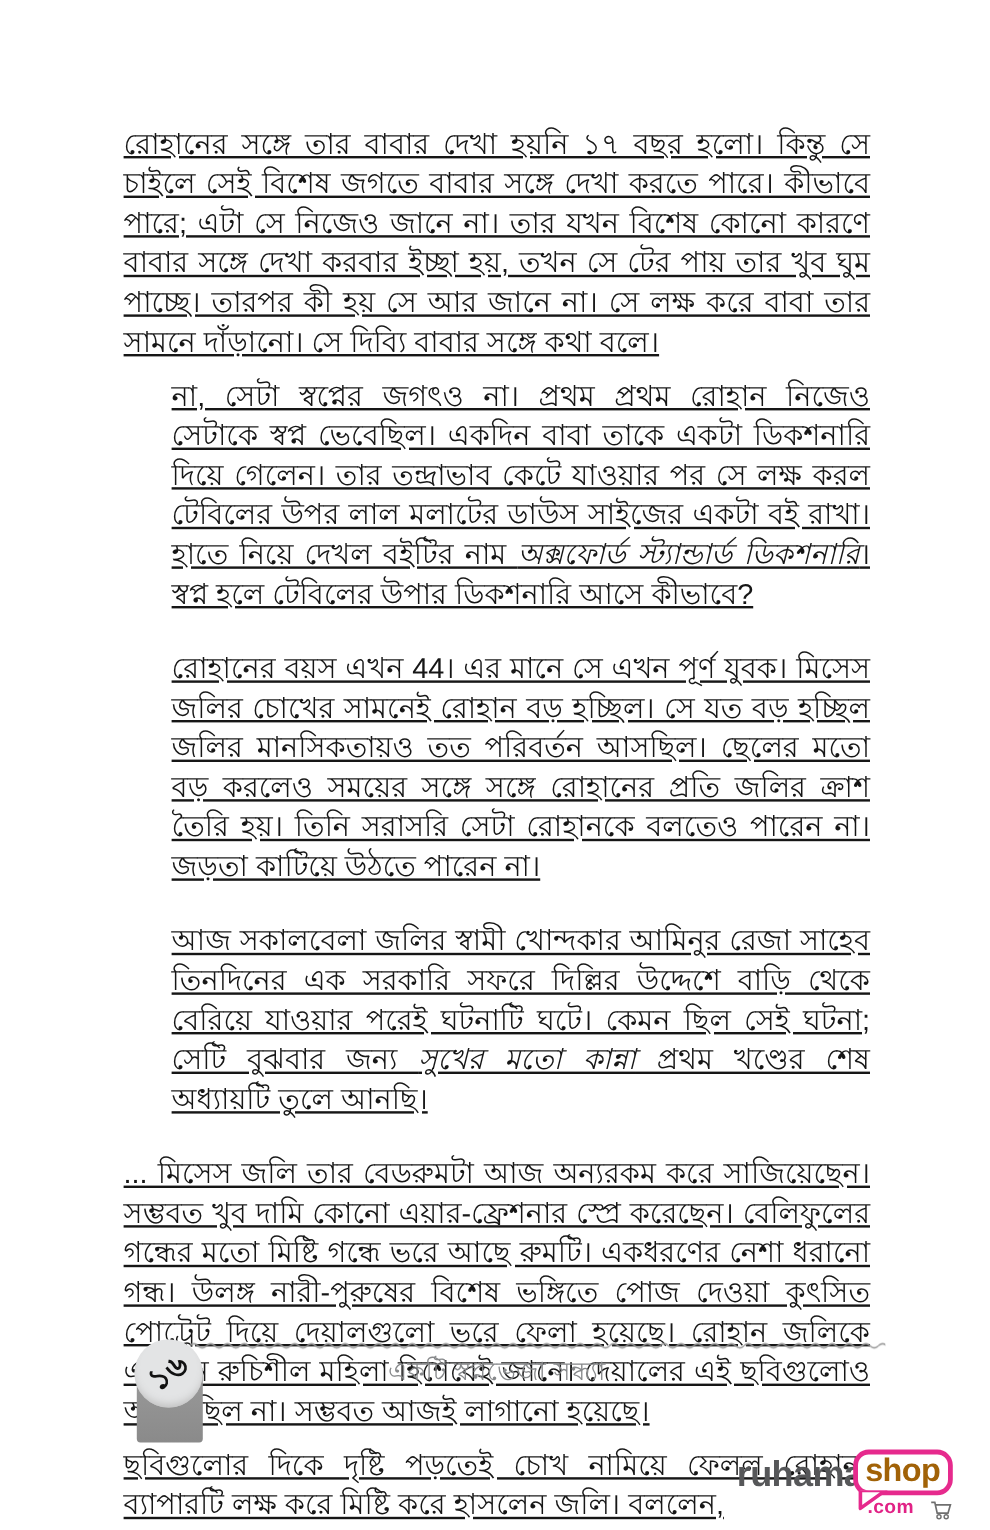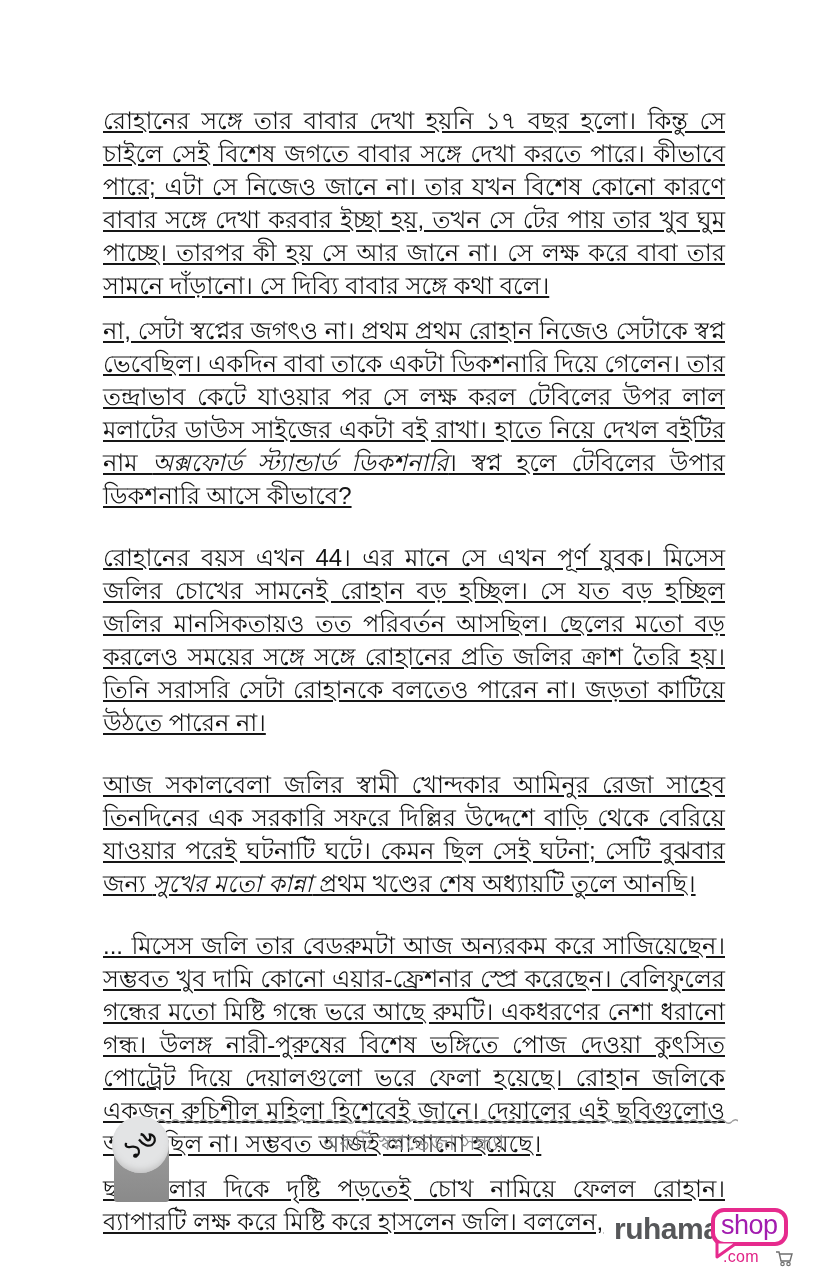--- a/index.html
+++ b/index.html
@@ -9,21 +9,21 @@
   }
   
   .text-block{
     position:absolute;left:103px;top:104px;width:622px;
     font-size:24px;line-height:33px;text-align:justify;text-align-last:left;
     color:#161616;
     text-decoration:underline;
   }
   .para{margin:0;}
   .para.gap-sm{margin-bottom:12px;}
-  .para.gap-lg{margin-bottom:29px;}
+  .para.gap-lg{margin-bottom:29px;margin-left:40px;}
   .para .it{font-style:italic;}
   
   .footer-wave{position:absolute;left:158px;top:1117px;}
   .book-title{
     position:absolute;left:103px;top:1127px;width:622px;text-align:center;
     font-size:21px;color:#87898b;letter-spacing:.3px;
   }
   .badge{position:absolute;left:110px;top:1116px;width:62px;height:86px;}
   .badge-stem{
     position:absolute;left:4px;top:24px;width:55px;height:62px;
@@ -43,26 +43,26 @@
   .brand-prefix{
     position:absolute;left:4px;top:6px;font-size:30px;font-weight:bold;
     color:#565759;letter-spacing:-0.5px;
   }
   .bubble{
     position:absolute;left:101px;top:2px;min-width:56px;height:30px;
     border:4px solid #e62a8d;border-radius:13px;background:#fff;
     display:flex;align-items:center;justify-content:center;padding:0 6px;z-index:2;
   }
   .brand-shop{
-    font-size:27px;font-weight:normal;color:#a21caf;letter-spacing:-0.5px;line-height:1;
+    font-size:27px;font-weight:bold;color:#a16207;letter-spacing:-0.5px;line-height:1;
     padding-bottom:3px;
   }
   .bubble-tail{position:absolute;left:104px;top:36px;z-index:3;}
   .brand-domain{
-    position:absolute;left:113px;top:42px;font-size:16px;font-weight:normal;color:#e12286;
+    position:absolute;left:113px;top:42px;font-size:16px;font-weight:bold;color:#e12286;
     letter-spacing:.3px;z-index:4;
   }
   .cart-icon{position:absolute;left:165px;top:44px;z-index:4;}
 </style>
 </head>
 <body>
 
 <div class="screen">
 
   <main class="text-block" id="text-block">

